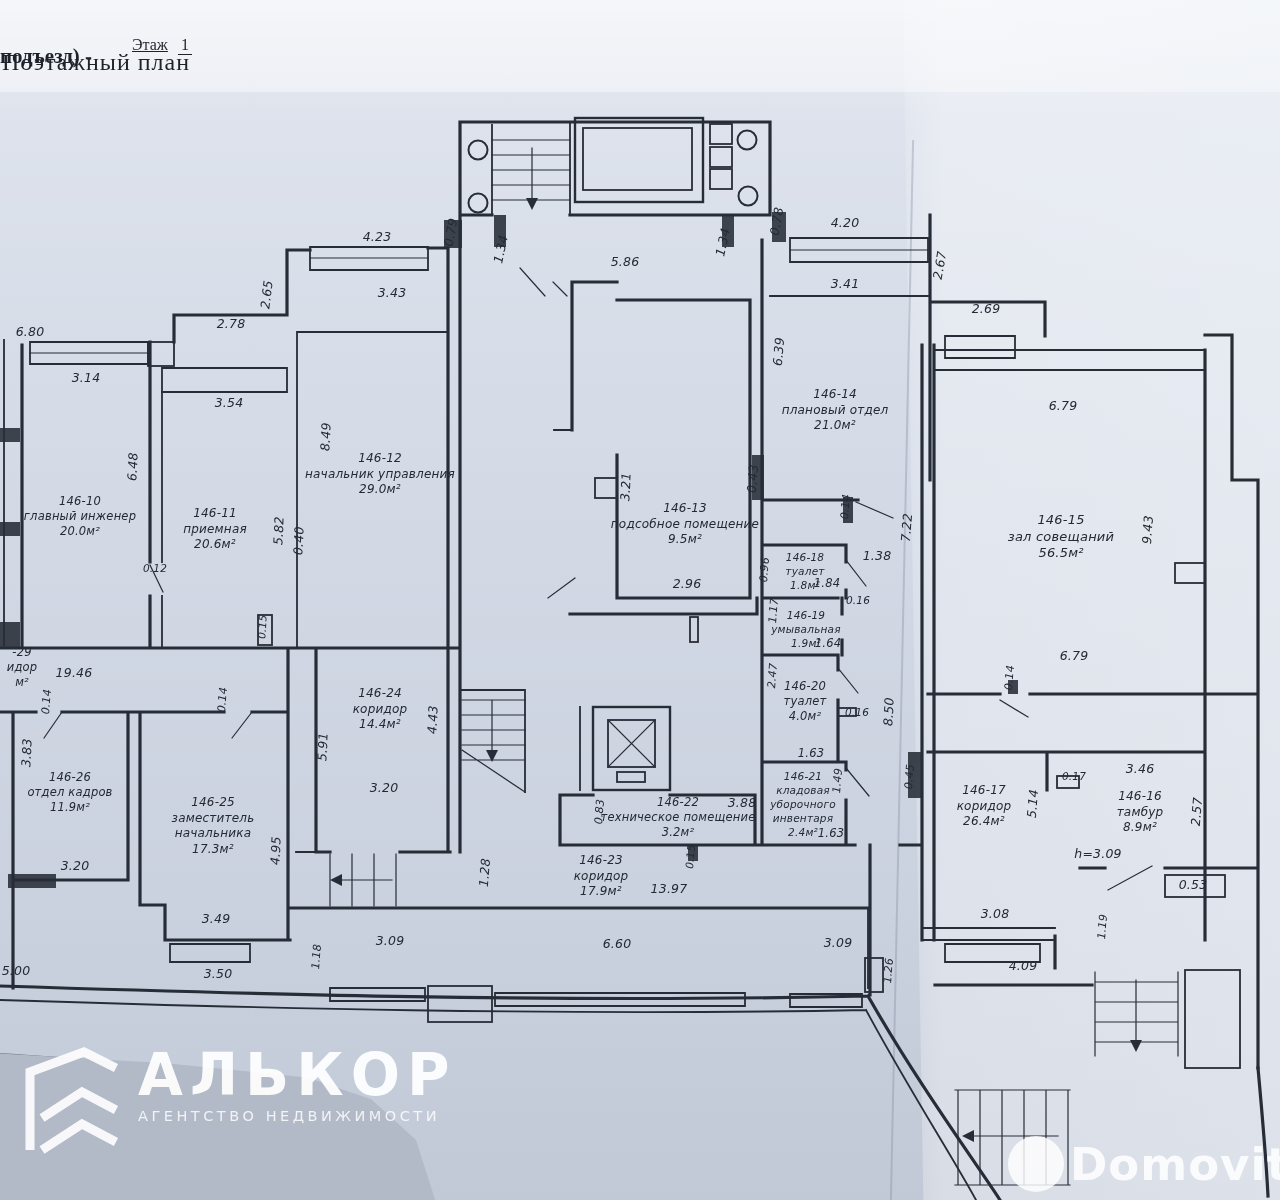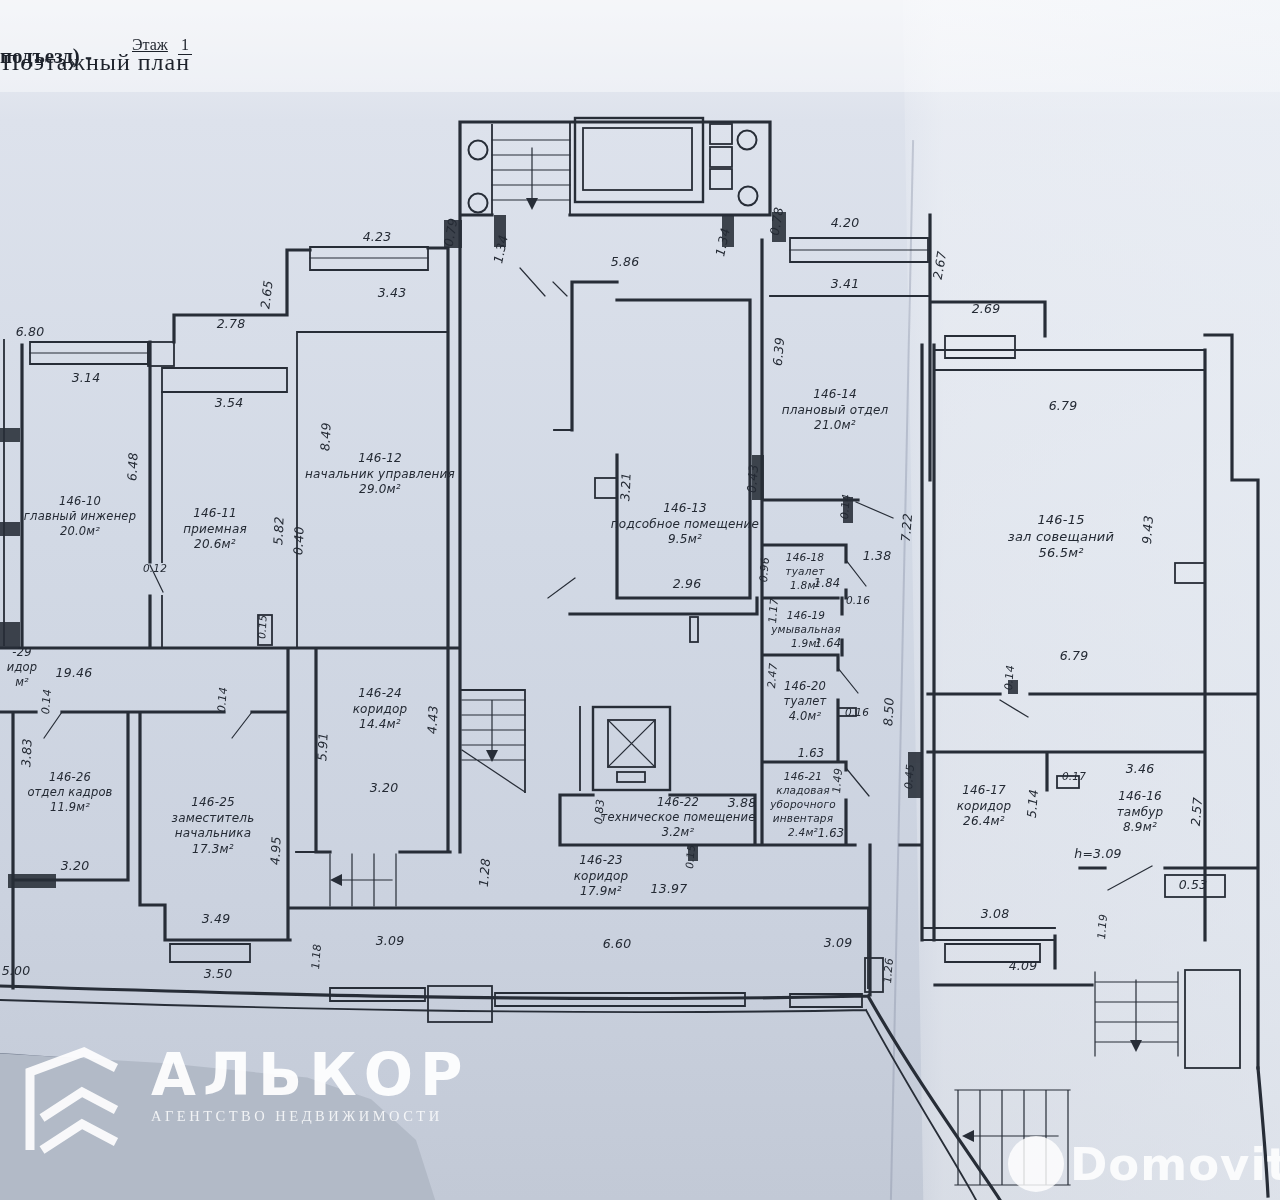--- a/index.html
+++ b/index.html
@@ -21,23 +21,23 @@
   .hdr{font-family:"Liberation Serif",serif;color:#1d222b;z-index:4;}
   #hdr-title{left:2px;top:6px;font-size:24px;letter-spacing:1px;margin-top:43px;}
   #hdr-entrance{left:0px;top:44px;font-size:21px;font-weight:bold;}
   #hdr-floor{left:132px;top:36px;font-size:16px;text-decoration:underline;}
   #hdr-floor .val{display:inline-block;margin-left:10px;border-bottom:1.5px solid #1d222b;padding:0 3px;}
   
   #plan{left:0;top:0;z-index:2;}
   .room-label{font:italic 12px "DejaVu Sans",sans-serif;fill:#242a34;text-anchor:middle;letter-spacing:.2px;}
   .dim-label{font:italic 12.5px "DejaVu Sans",sans-serif;fill:#242a34;text-anchor:middle;letter-spacing:.2px;}
   
-  #logo{left:22px;top:1046px;z-index:5;display:flex;align-items:flex-start;color:rgba(255,255,255,.93);gap:13px;}
+  #logo{left:22px;top:1046px;z-index:5;display:flex;align-items:flex-start;color:rgba(255,255,255,.93);}
   #logo-text-name{font-size:58px;font-weight:bold;letter-spacing:7px;line-height:1.0;font-family:"DejaVu Sans",sans-serif;}
-  #logo-text-tag{font-size:14.5px;letter-spacing:3.5px;margin-top:4px;color:rgba(255,255,255,.82);font-family:Liberation Serif, serif;}
+  #logo-text-tag{font-size:14.5px;letter-spacing:3.5px;margin-top:4px;color:rgba(255,255,255,.82);}
   
   #watermark{left:1008px;top:1136px;z-index:5;display:flex;align-items:center;}
   #wm-circle{width:56px;height:56px;border-radius:50%;background:rgba(255,255,255,.82);}
   #wm-text{font-size:45px;font-weight:600;color:rgba(255,255,255,.85);margin-left:6px;letter-spacing:1px;}
 </style>
 </head>
 <body>
 
 <div class="abs" id="top-light"></div>
 <div class="abs" id="fold-right"></div>

